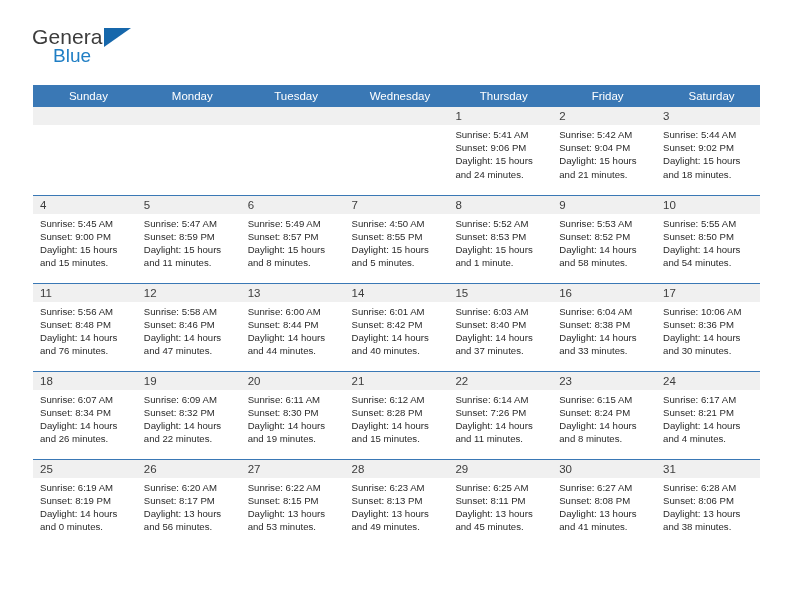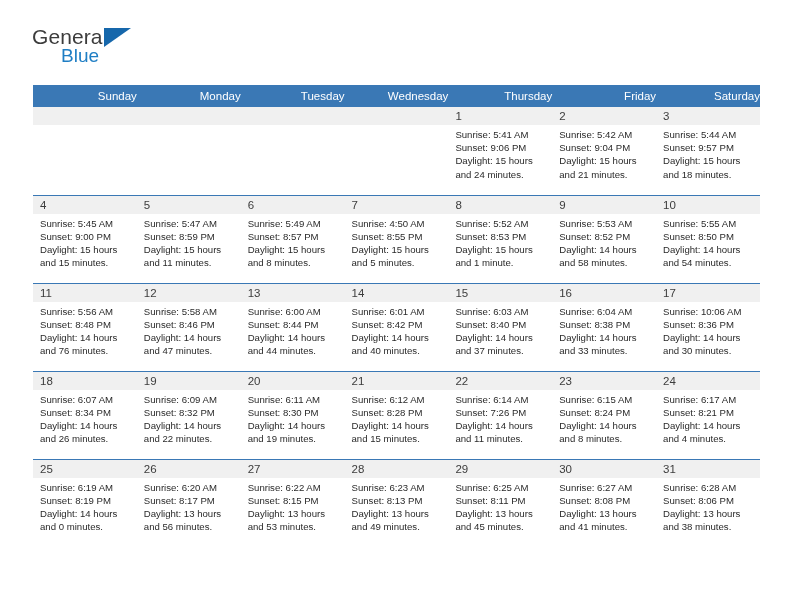--- a/index.html
+++ b/index.html
@@ -33,21 +33,21 @@
     user-select: none;
   }
   .logo-general {
     font-size: 21px;
     color: #3c3c3c;
     letter-spacing: .1px;
     font-family: "Liberation Sans", sans-serif;
   }
   .logo-blue {
     position: absolute;
-    left: 29px;
+    left: 21px;
     top: 20px;
     font-size: 19px;
     color: #1f7ec4;
     font-family: "Liberation Sans", sans-serif;
   }
   .logo-tri {
     position: absolute;
     left: 72px;
     top: 2px;
     width: 0; height: 0;
@@ -77,21 +77,21 @@
     margin: 9px 32px 0 33px;
     width: 727px;
     border-collapse: collapse;
     table-layout: fixed;
   }
   .cal th {
     background: #3a78b5;
     color: #ffffff;
     font-weight: normal;
     font-size: 11.5px;
-    text-align: right;
+    text-align: center;
     padding: 5px 0 5px 7px;
     height: 21px;
     border: none;
   }
   .cal td {
     vertical-align: top;
     padding: 0;
     width: 103.85px;
     height: 88px;
     border-top: 1px solid #3a78b5;
@@ -197,21 +197,21 @@
               <div>Sunrise: 5:42 AM</div>
               <div>Sunset: 9:04 PM</div>
               <div>Daylight: 15 hours</div>
               <div>and 21 minutes.</div>
             </div>
           </td>
           <td>
             <div class="daynum">3</div>
             <div class="lines">
               <div>Sunrise: 5:44 AM</div>
-              <div>Sunset: 9:57 PM</div>
+              <div>Sunset: 9:02 PM</div>
               <div>Daylight: 15 hours</div>
               <div>and 18 minutes.</div>
             </div>
           </td>
         </tr>
         <tr>
           <td>
             <div class="daynum">4</div>
             <div class="lines">
               <div>Sunrise: 5:45 AM</div>

